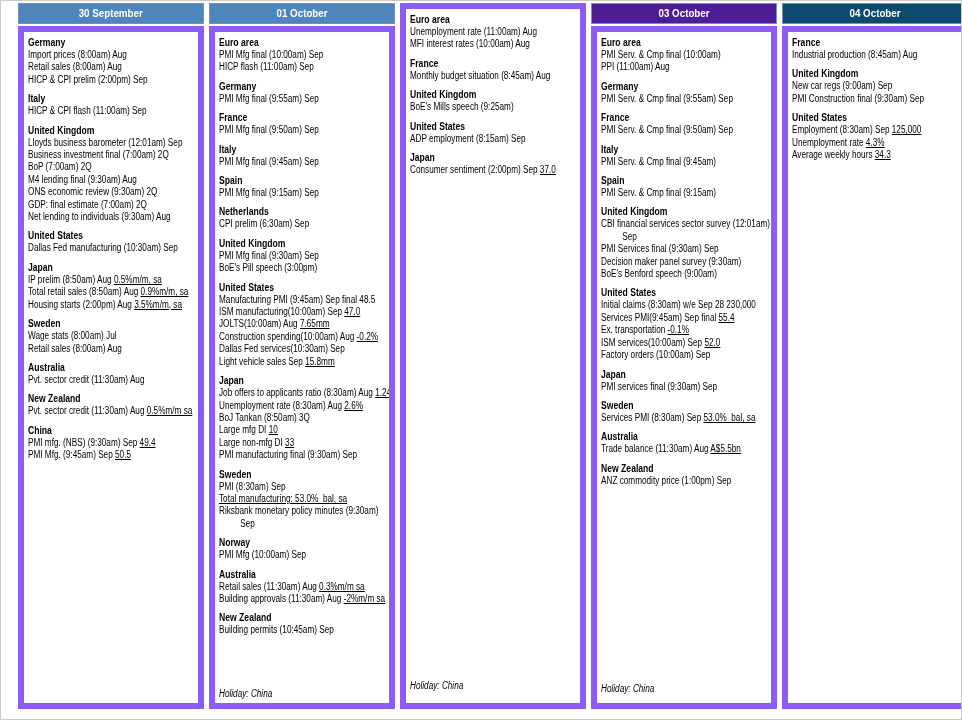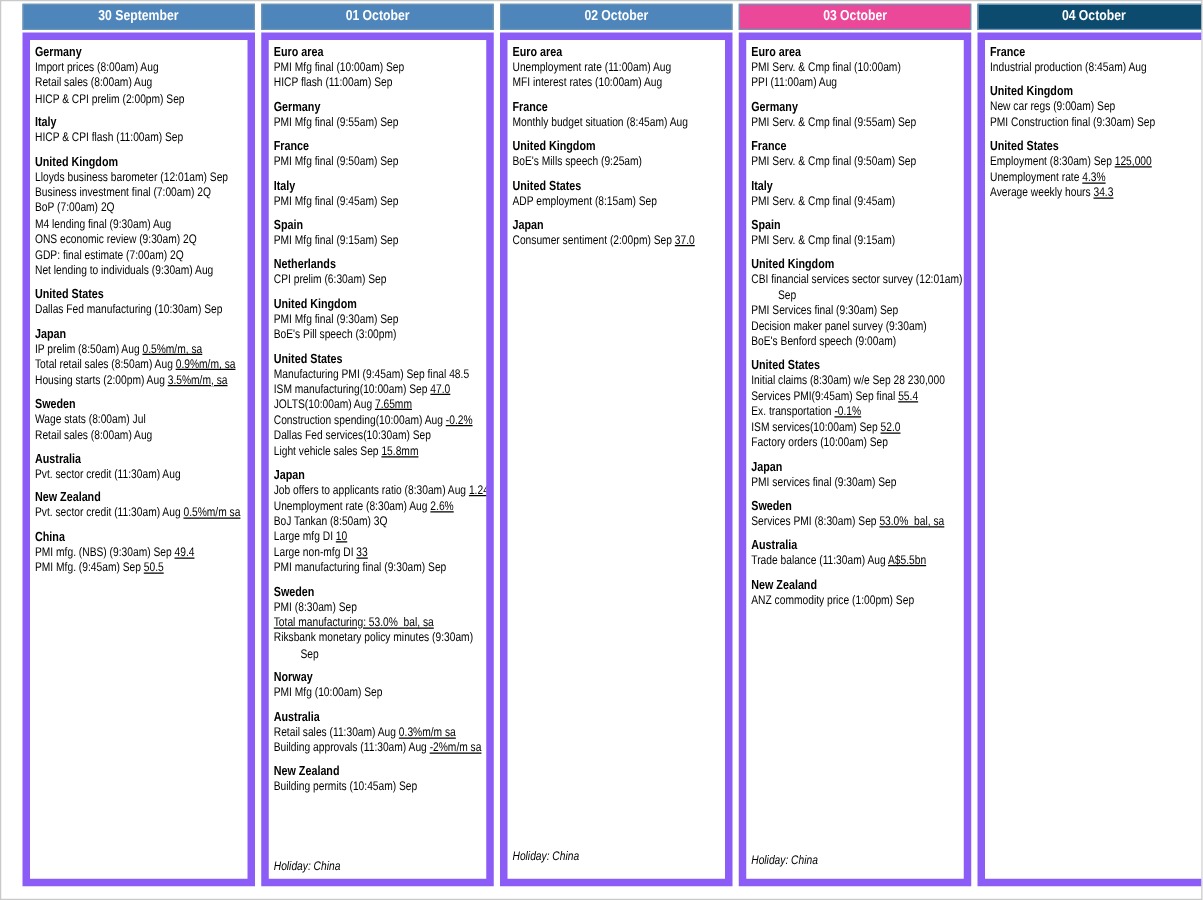--- a/index.html
+++ b/index.html
@@ -287,21 +287,20 @@
 
   <div class="event"><span class="etext">Building permits (10:45am) Sep</span></div>
 </div>
 
   <div class="holiday">Holiday: China</div>
 </div>
     </div>
   </div>
 
   <div class="column">
-    <div class="col-header" style="background: rgb(78, 134, 187); color: rgb(255, 255, 255);"><span class="header-text">02 October</span></div>
     <div class="col-body">
       <div class="squeeze">
   <div class="section">
     <div class="country">Euro area</div>
 
   <div class="event"><span class="etext">Unemployment rate (11:00am) Aug</span></div>
 
   <div class="event"><span class="etext">MFI interest rates (10:00am) Aug</span></div>
 </div>
 
@@ -328,21 +327,21 @@
 
   <div class="event"><span class="etext">Consumer sentiment (2:00pm) Sep </span><span class="value">37.0</span></div>
 </div>
 
   <div class="holiday">Holiday: China</div>
 </div>
     </div>
   </div>
 
   <div class="column">
-    <div class="col-header" style="background: #ec4899; color: rgb(255, 255, 255);"><span class="header-text">03 October</span></div>
+    <div class="col-header" style="background: #4c1d95; color: rgb(255, 255, 255);"><span class="header-text">03 October</span></div>
     <div class="col-body">
       <div class="squeeze">
   <div class="section">
     <div class="country">Euro area</div>
 
   <div class="event"><span class="etext">PMI Serv. &amp; Cmp final (10:00am)</span></div>
 
   <div class="event"><span class="etext">PPI (11:00am) Aug</span></div>
 </div>
 

